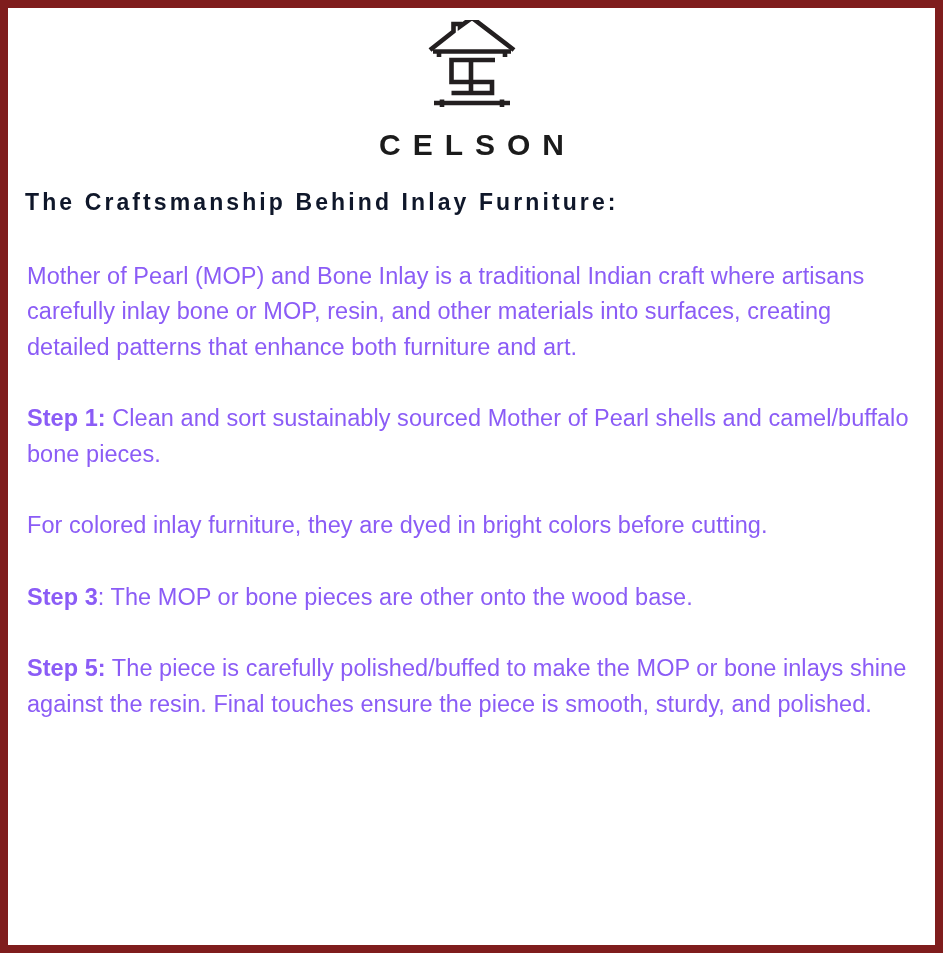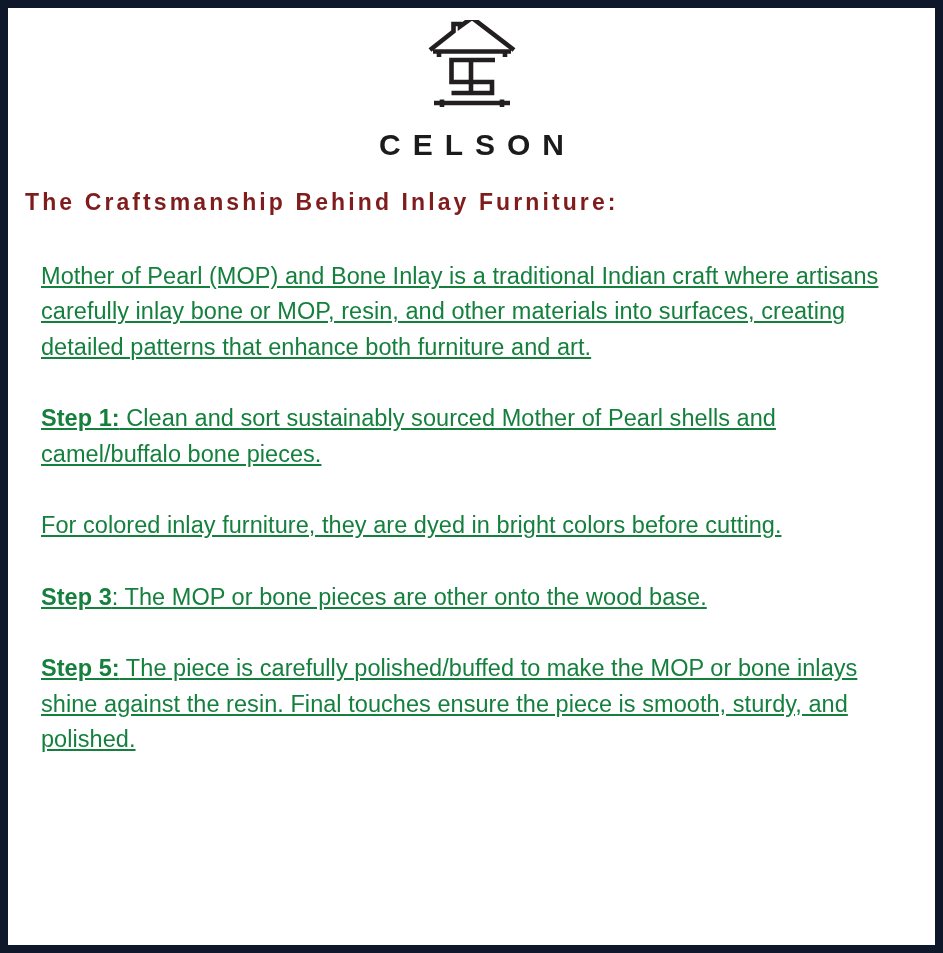--- a/index.html
+++ b/index.html
@@ -12,21 +12,21 @@
     font-family: "Liberation Sans", sans-serif;
     -webkit-font-smoothing: antialiased;
   }
 
   .poster {
     position: relative;
     width: 943px;
     height: 953px;
     box-sizing: border-box;
     background: #ffffff;
-    border: 8px solid #0f172a;
+    border: 8px solid #7f1d1d;
     overflow: hidden;
   }
 
   .poster-inner {
     box-sizing: border-box;
     width: 100%;
     height: 100%;
     padding: 8px 9px 0 9px;
   }
 
@@ -55,38 +55,37 @@
     line-height: 1;
   }
 
   
   .section-heading {
     margin: 29px 0 0 0;
     padding-left: 8px;
     font-size: 23px;
     font-weight: 700;
     letter-spacing: 3.1px;
-    color: #7f1d1d;
+    color: #0f172a;
     line-height: 1.2;
     white-space: nowrap;
   }
 
   
   .body-copy {
     padding-left: 8px;
     padding-right: 6px;
   }
 
   .para {
-    margin: 16px;
+    margin: 2px;
     font-size: 23.5px;
     line-height: 35.5px;
-    color: #15803d;
+    color: #8b5cf6;
     letter-spacing: 0.05px;
-    text-decoration: underline;
   }
 
   .para + .para {
     margin-top: 36px;
   }
 
   .para .lead {
     font-weight: 700;
   }
 

